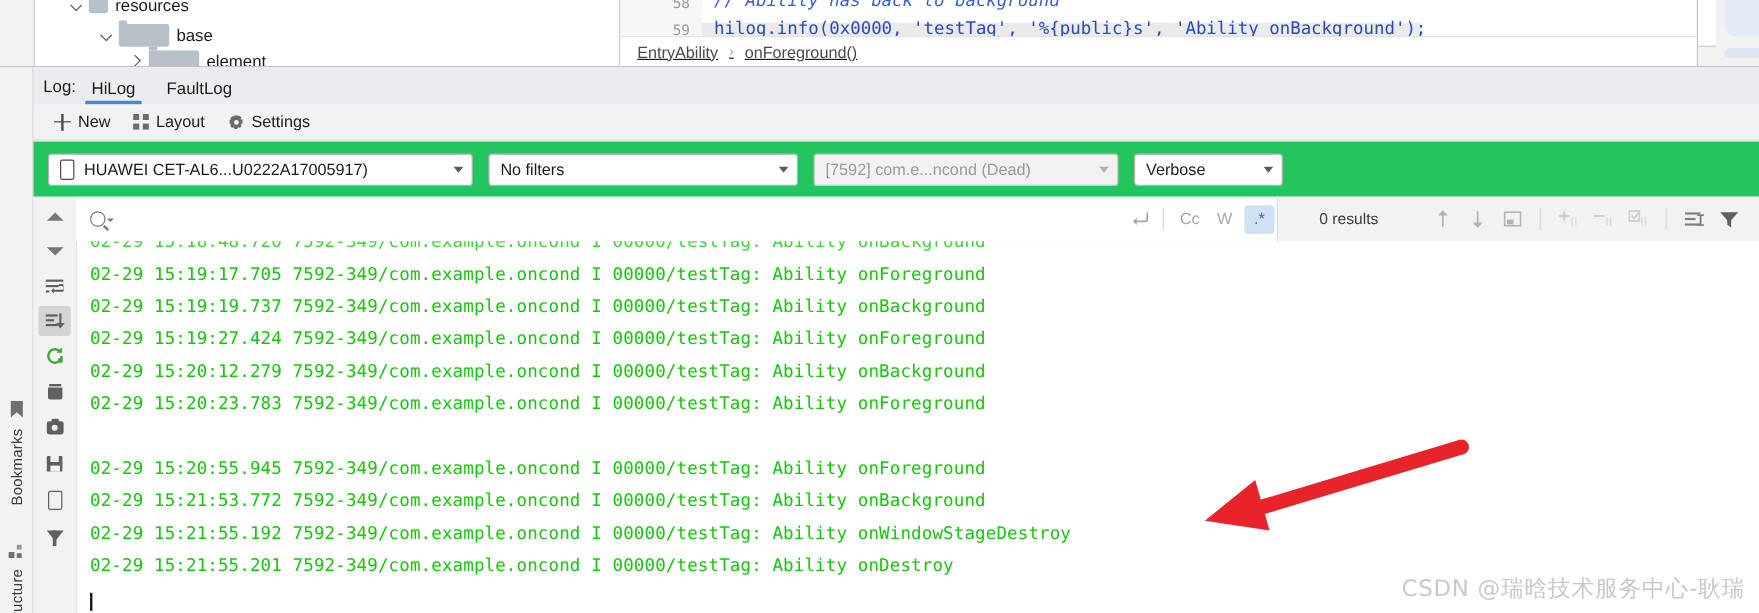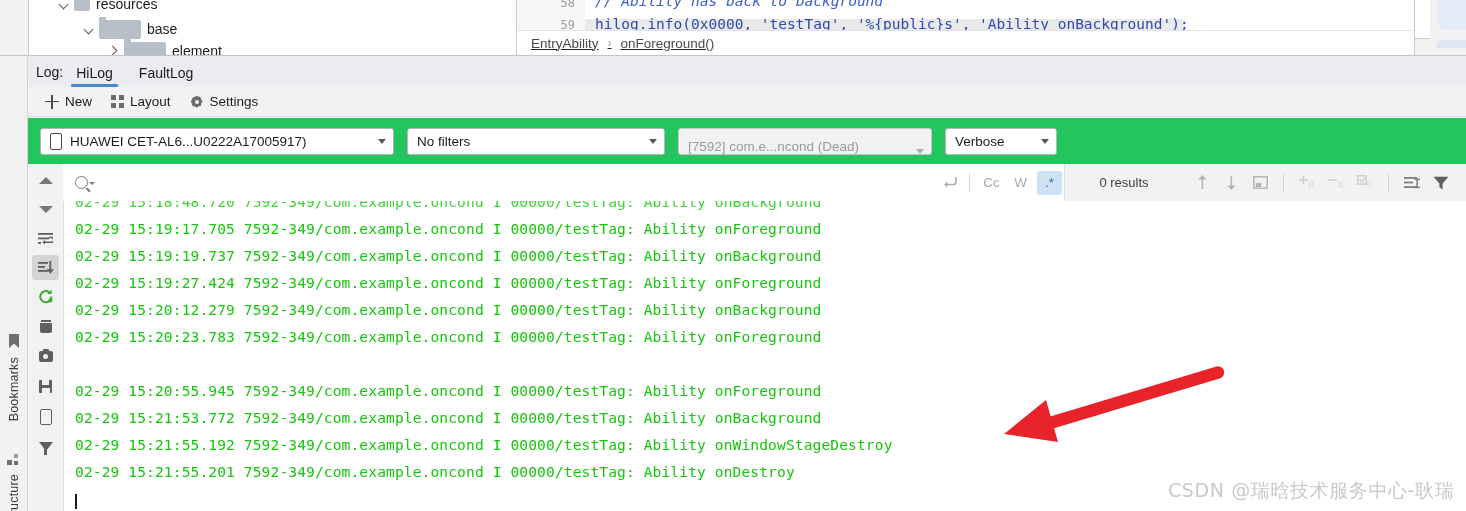--- a/index.html
+++ b/index.html
@@ -345,22 +345,22 @@
     width: 0; height: 0;
     border-left: 4.5px solid transparent;
     border-right: 4.5px solid transparent;
     border-top: 5px solid #5a5a5a;
     margin-left: auto;
     flex: 0 0 auto;
   }
   .combo.disabled .caret { border-top-color: #b0b0b0; }
   .dev-combo { width: 354px; }
   .flt-combo { width: 258px; }
-  .proc-combo { width: 254px; align-items: flex-end; }
-  .lvl-combo { width: 112px; }
+  .proc-combo { width: 254px; }
+  .lvl-combo { width: 124px; }
   .phone-glyph {
     width: 10px; height: 15px;
     border: 1.6px solid #4a4a4a;
     border-radius: 2px;
     margin-right: 8px;
     flex: 0 0 auto;
   }
   .search-combo {
     flex: 1 1 auto;
     height: 27px;

